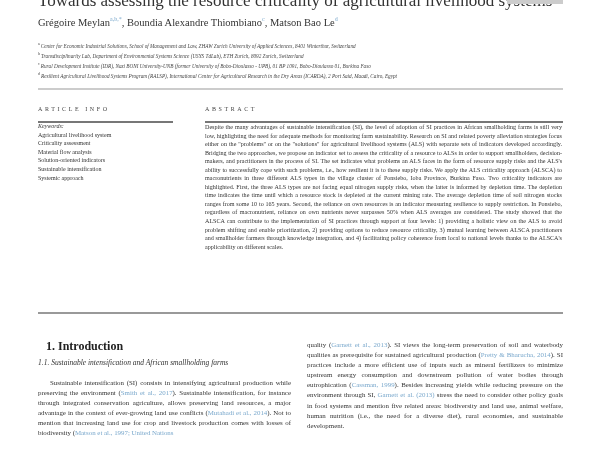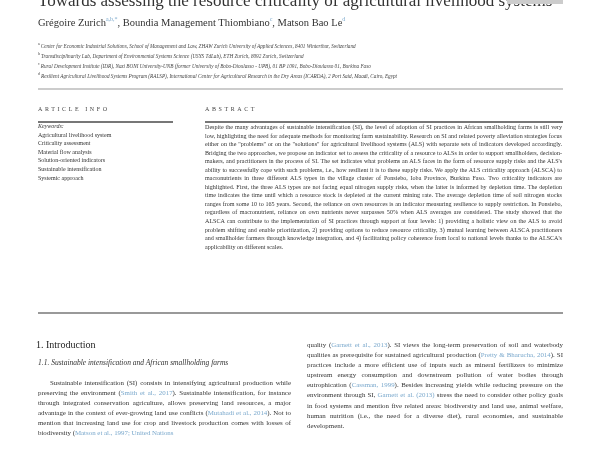--- a/index.html
+++ b/index.html
@@ -9,34 +9,34 @@
   .authors { position:absolute; left:38px; top:16px; font-size:10.5px; color:#333; white-space:nowrap; }
   .authors sup { font-size:6px; color:#7aa8cc; vertical-align:super; }
   .affils { position:absolute; left:38px; top:40px; width:460px; font-size:5.2px; font-style:italic; line-height:8.2px; color:#444; }
   .affils sup { font-size:4px; font-style:normal; }
   .rule-top { position:absolute; left:38px; top:88px; width:525px; height:2px; background:#ccc; }
   .sec-label { position:absolute; font-size:6px; letter-spacing:2.6px; color:#444; }
   .rule-thin { position:absolute; height:1.5px; background:#777; }
   .keywords { position:absolute; left:38px; top:122px; font-size:6px; line-height:8.6px; color:#333; }
   .abstract { position:absolute; left:205px; top:123px; width:357px; font-size:6.1px; line-height:8.55px; text-align:justify; color:#333; }
   .rule-bot { position:absolute; left:38px; top:312px; width:525px; height:1.5px; background:#999; }
-  .h1 { position:absolute; left:36px; top:339px; font-size:10px; font-weight:normal; color:#222; }
+  .h1 { position:absolute; left:46px; top:339px; font-size:12px; font-weight:bold; color:#222; }
   .h2 { position:absolute; left:38px; top:358px; font-size:7.5px; font-style:italic; color:#333; }
   .col { position:absolute; font-size:6.9px; line-height:10.1px; text-align:justify; color:#333; }
   .col.left { left:38px; top:378px; width:253px; text-indent:12px; }
   .col.right { left:307px; top:340px; width:256px; }
   .ref { color:#7aa8cc; }
 </style>
 </head>
 <body>
 
 <div class="title">Towards assessing the resource criticality of agricultural livelihood systems</div>
 <div class="title-badge"></div>
 
-<div class="authors" id="authors"><span>Grégoire Zurich</span><sup>a,b,*</sup>, <span>Boundia Management Thiombiano</span><sup>c</sup>, <span>Matson Bao Le</span><sup>d</sup></div>
+<div class="authors" id="authors"><span>Grégoire Meylan</span><sup>a,b,*</sup>, <span>Boundia Alexandre Thiombiano</span><sup>c</sup>, <span>Matson Bao Le</span><sup>d</sup></div>
 
 <div class="affils" id="affils">
     <div><sup>a </sup>Center for Economic Industrial Solutions, School of Management and Law, ZHAW Zurich University of Applied Sciences, 8401 Winterthur, Switzerland</div>
     <div><sup>b </sup>Transdisciplinarity Lab, Department of Environmental Systems Science (USYS TdLab), ETH Zurich, 8092 Zurich, Switzerland</div>
     <div><sup>c </sup>Rural Development Institute (IDR), Nazi BONI University-UNB (former University of Bobo-Dioulasso - UPB), 01 BP 1091, Bobo-Dioulasso 01, Burkina Faso</div>
     <div><sup>d </sup>Resilient Agricultural Livelihood Systems Program (RALSP), International Center for Agricultural Research in the Dry Areas (ICARDA), 2 Port Said, Maadi, Cairo, Egypt</div>
   </div>
 
 <div class="rule-top"></div>
 

